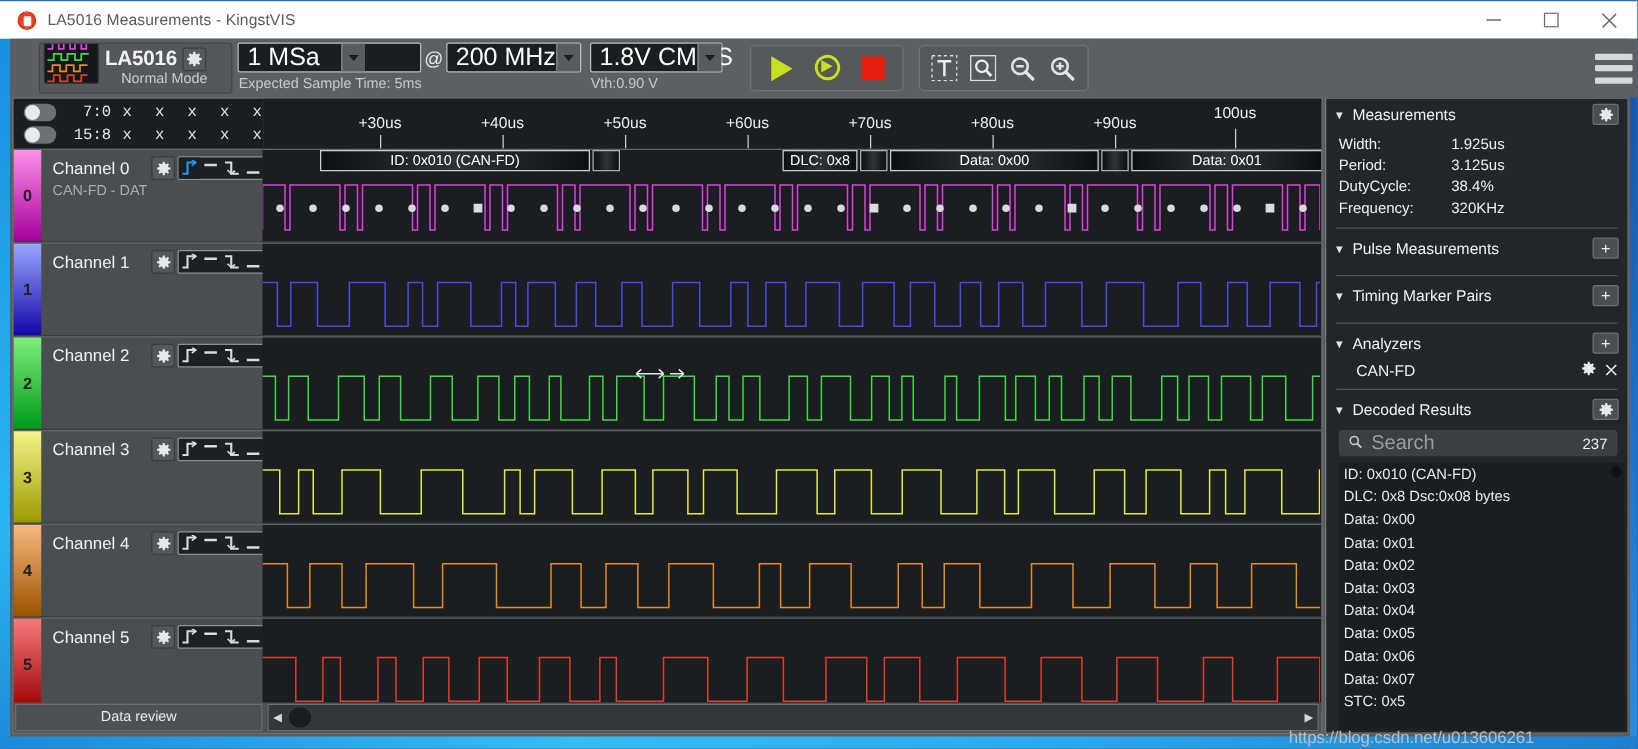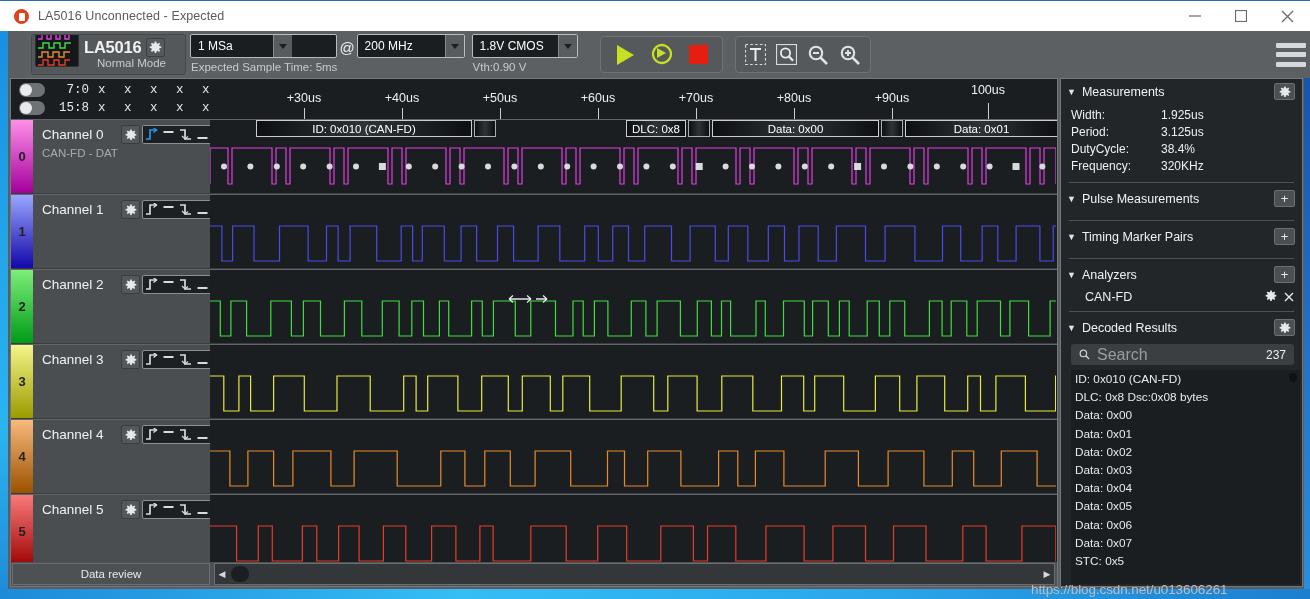--- a/index.html
+++ b/index.html
@@ -90,21 +90,21 @@
   .tb-field {
     margin-left: 4px; height: 41px; display: flex; flex-direction: column;
     justify-content: flex-start;
   }
   .combo {
     height: 24px; display: flex; align-items: stretch;
     border: 1px solid #b9bcbf; background: #1b1e21; border-radius: 2px;
   }
   .combo-val {
     display: flex; align-items: center; padding: 0 8px 0 7px;
-    font-size: 12px; color: #ffffff; white-space: nowrap;
+    font-size: 20px; color: #ffffff; white-space: nowrap;
   }
   .combo-arrow {
     width: 19px; border-left: 1px solid #86898c; background: #585c5f;
     display: flex; align-items: center; justify-content: center;
   }
   .sub-note { font-size: 11.5px; color: #c7cacd; margin-top: 3px; padding-left: 1px; white-space: nowrap;}
   .at-sign { font-size: 15px; color: #e9ebec; margin: 0 2px; padding-bottom: 14px; }
 
   .tb-group {
     margin-left: 22px; height: 37px; border: 1px solid #6f7376; border-radius: 4px;
@@ -297,21 +297,21 @@
 <body>
 
 <div id="app">
 
   <div class="desk-left"></div>
   <div class="desk-right"></div>
   <div class="desk-bottom"></div>
 
   <div class="titlebar">
     <div class="title-logo"></div>
-    <div class="title-text">LA5016 Unconnected - Expected</div>
+    <div class="title-text">LA5016 Measurements - KingstVIS</div>
     <div class="win-btns">
       <div class="win-btn">
         <svg width="12" height="2">
             <rect width="12" height="1.2" y="0.4" fill="#6b6b6b"></rect>
           </svg>
       </div>
       <div class="win-btn">
         <svg width="12" height="12">
             <rect x="0.5" y="0.5" width="11" height="11" fill="none" stroke="#6b6b6b" stroke-width="1.2"></rect>
           </svg>

